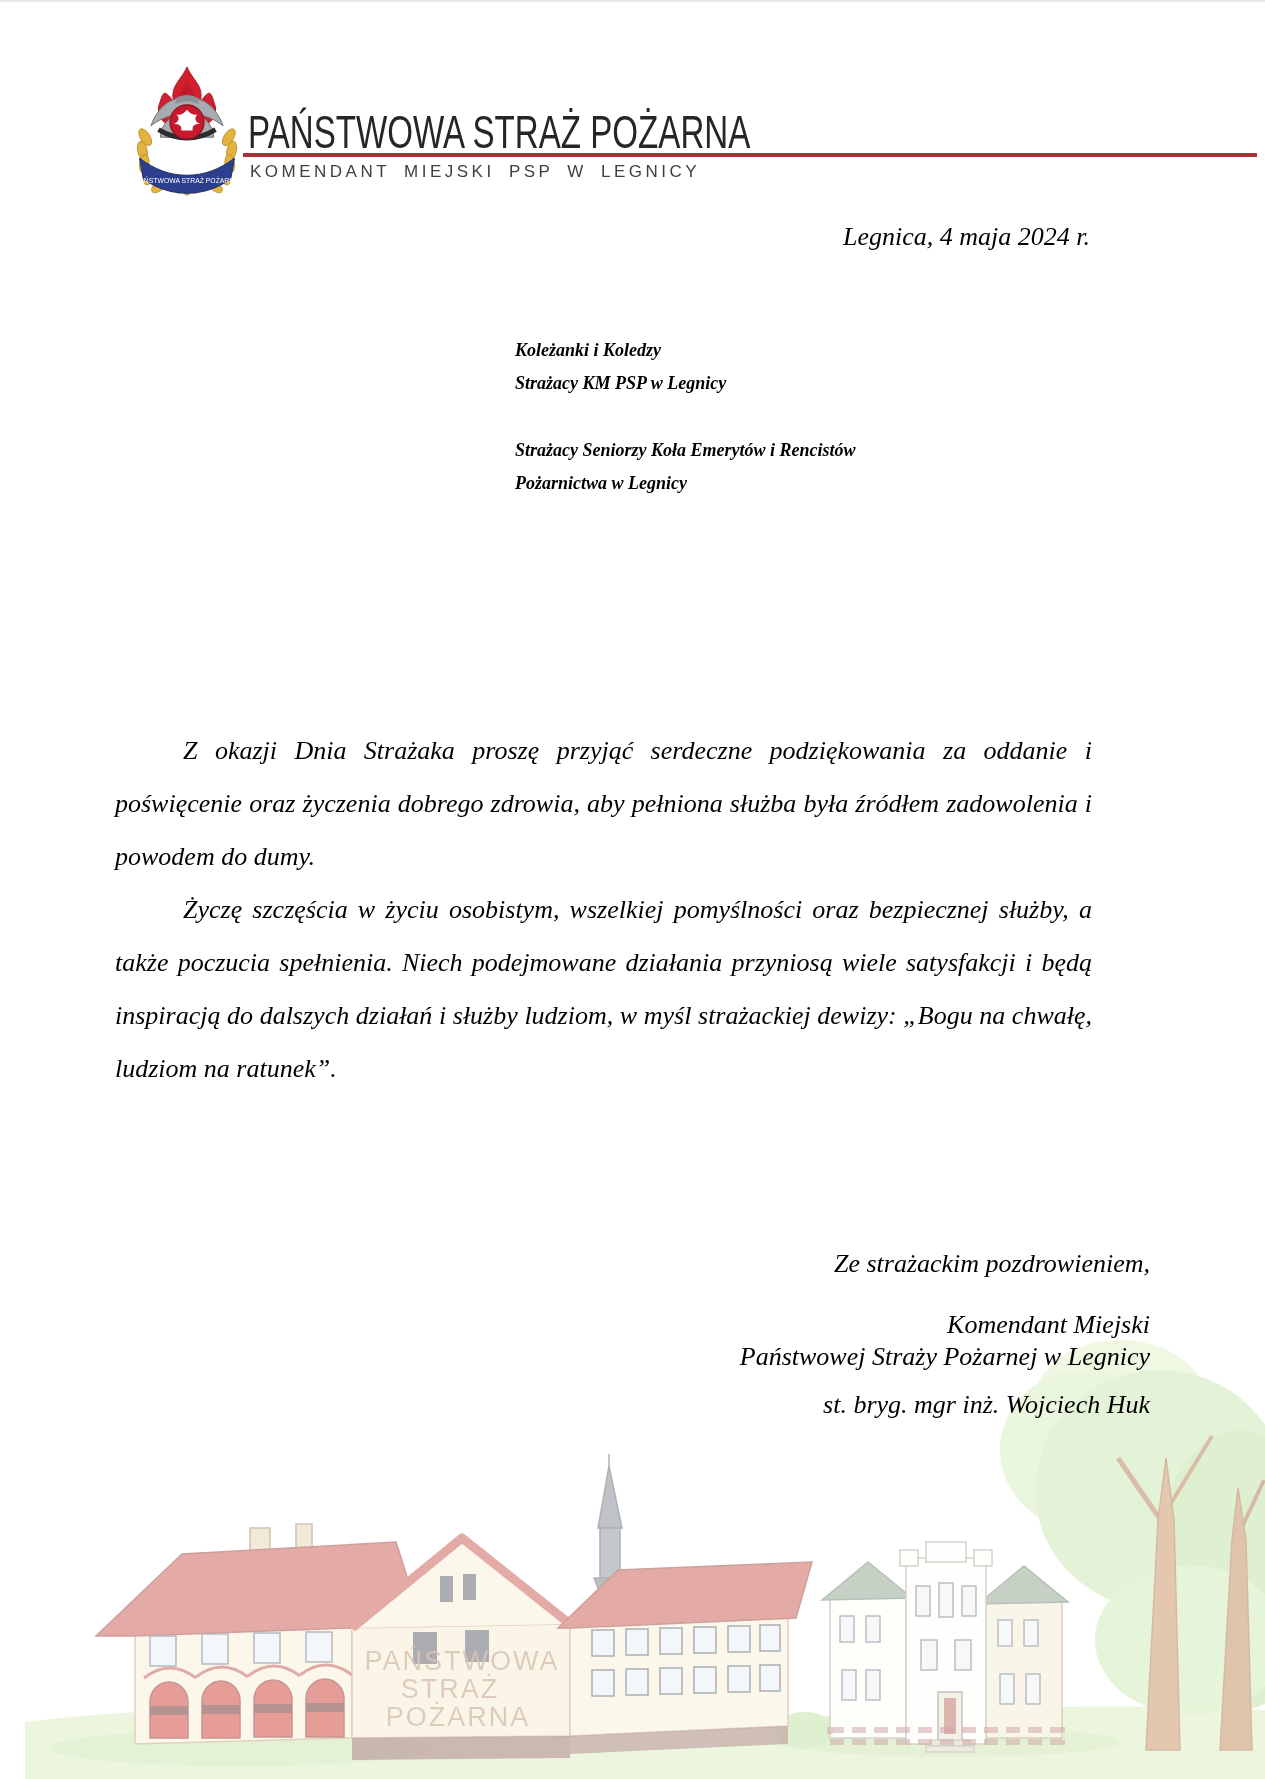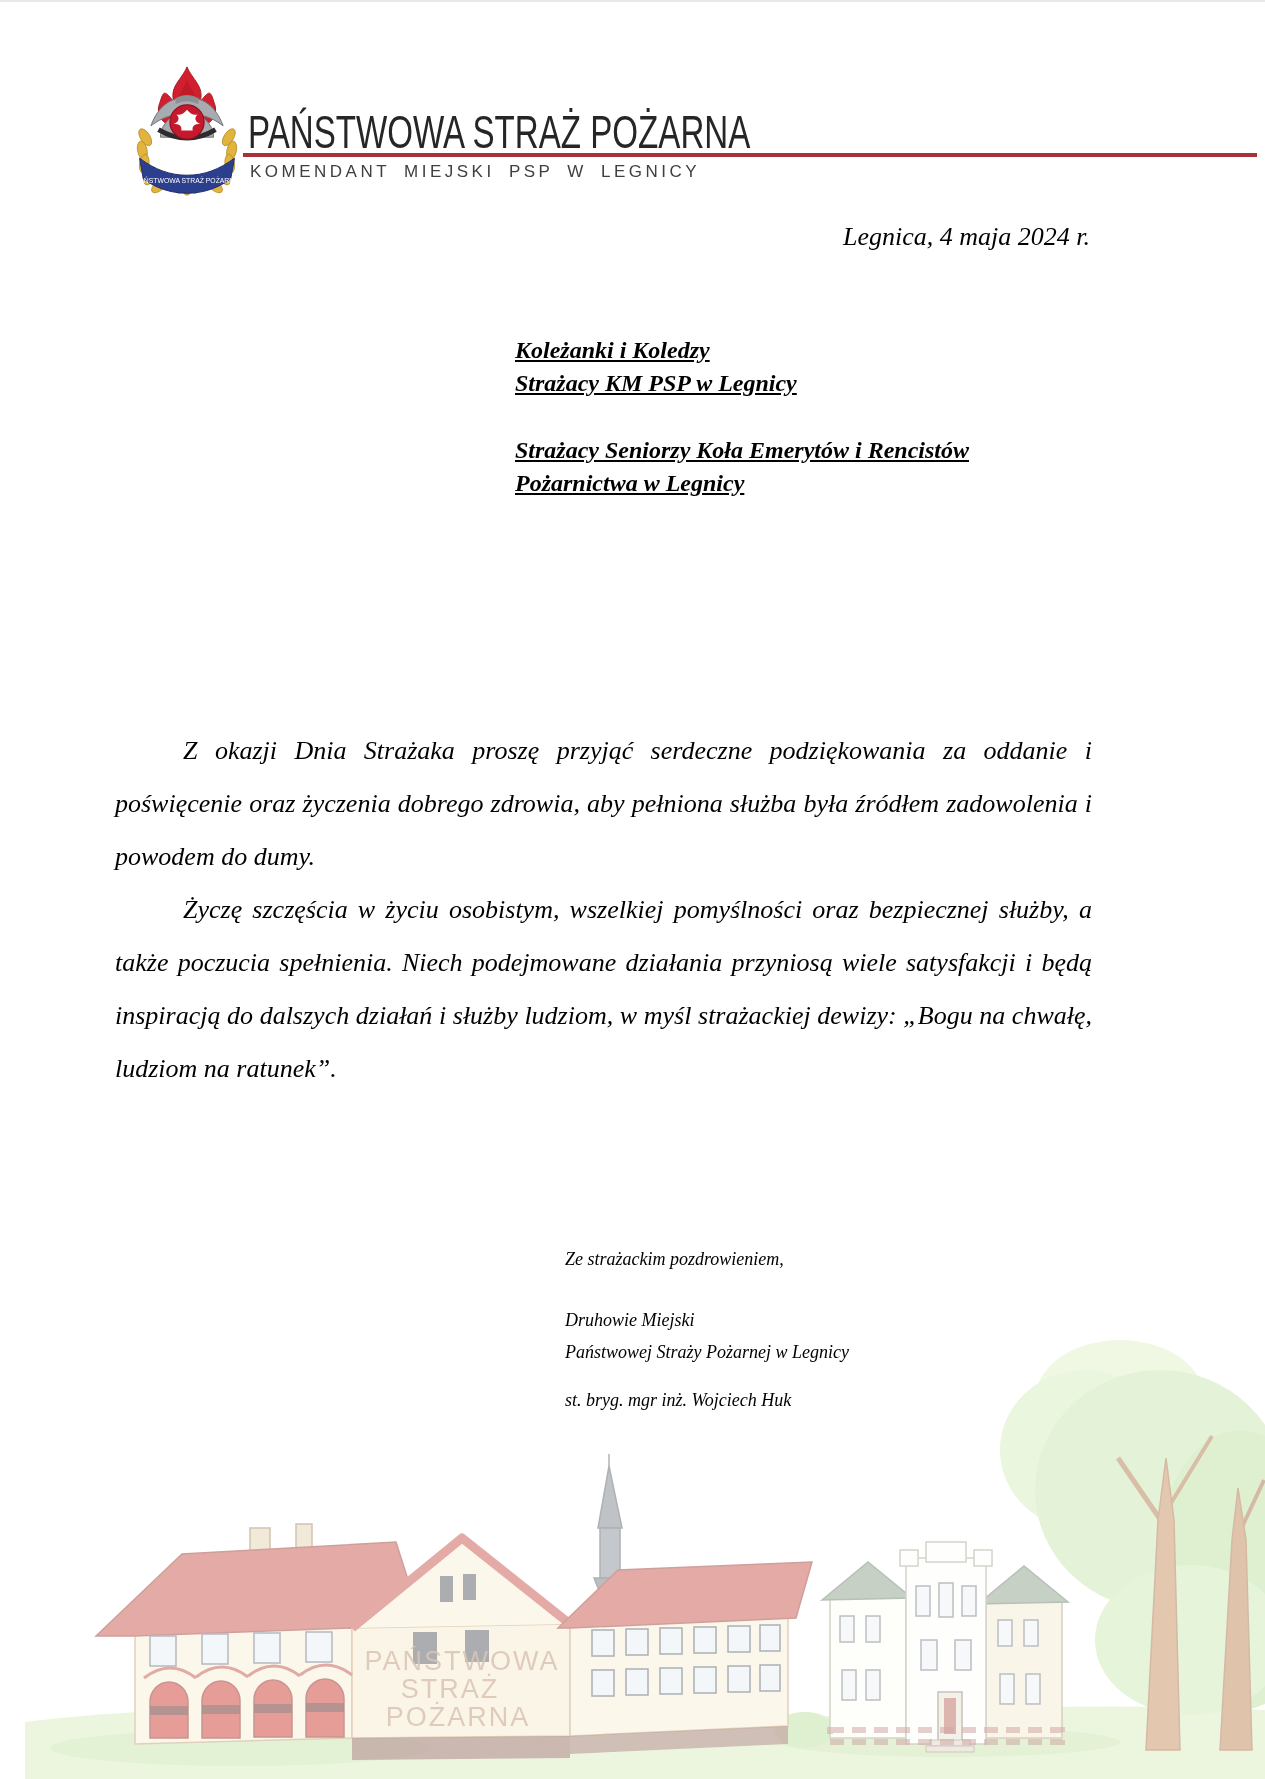--- a/index.html
+++ b/index.html
@@ -32,33 +32,33 @@
     word-spacing:6px;white-space:nowrap;
   }
   
   .date-line{
     position:absolute;right:175px;top:220px;
     font-style:italic;font-size:26px;white-space:nowrap;
   }
   
   .addressees{
     position:absolute;left:515px;top:332px;width:560px;
-    font-style:italic;font-weight:bold;font-size:24px;line-height:33px;text-decoration:underline;
+    font-style:italic;font-weight:bold;font-size:18px;line-height:33px;
   }
   .addressee-block{margin-bottom:34px;}
   
   .letter-body{
     position:absolute;left:115px;top:722px;width:977px;
     font-style:italic;font-size:26px;line-height:53px;
     text-align:justify;
   }
   .letter-body p{margin:0;text-indent:68px;}
   
-  .closing{position:absolute;left:565px;width:585px;text-align:left;z-index:3;
-    font-style:italic;font-size:18px;white-space:nowrap;}
+  .closing{position:absolute;left:565px;width:585px;text-align:right;z-index:3;
+    font-style:italic;font-size:26px;white-space:nowrap;}
   .closing-salutation{top:1247px;}
   .closing-role1{top:1308px;}
   .closing-role2{top:1340px;}
   .closing-signature{top:1388px;}
   
   .illustration{position:absolute;left:0;top:1338px;width:1265px;height:441px;z-index:1;}
 </style>
 </head>
 <body>
 
@@ -114,21 +114,21 @@
       <div>Pożarnictwa w Legnicy</div>
     </div>
   </div>
 
   <div class="letter-body">
     <p>Z okazji Dnia Strażaka proszę przyjąć serdeczne podziękowania za oddanie i poświęcenie oraz życzenia dobrego zdrowia, aby pełniona służba była źródłem zadowolenia i powodem do dumy.</p>
     <p>Życzę szczęścia w życiu osobistym, wszelkiej pomyślności oraz bezpiecznej służby, a także poczucia spełnienia. Niech podejmowane działania przyniosą wiele satysfakcji i będą inspiracją do dalszych działań i służby ludziom, w myśl strażackiej dewizy: „Bogu na chwałę, ludziom na ratunek”.</p>
   </div>
 
   <div class="closing closing-salutation">Ze strażackim pozdrowieniem,</div>
-  <div class="closing closing-role1">Druhowie Miejski</div>
+  <div class="closing closing-role1">Komendant Miejski</div>
   <div class="closing closing-role2">Państwowej Straży Pożarnej w Legnicy</div>
   <div class="closing closing-signature">st. bryg. mgr inż. Wojciech Huk</div>
 
   <svg class="illustration" viewBox="0 0 1265 441" xmlns="http://www.w3.org/2000/svg">
     <g opacity="0.5">
 
       <g>
         <ellipse cx="1120" cy="60" rx="85" ry="60" fill="#e0f1c6"></ellipse>
         <ellipse cx="1085" cy="110" rx="85" ry="80" fill="#d4ecba"></ellipse>
         <ellipse cx="1160" cy="150" rx="125" ry="120" fill="#c9e7ae"></ellipse>

